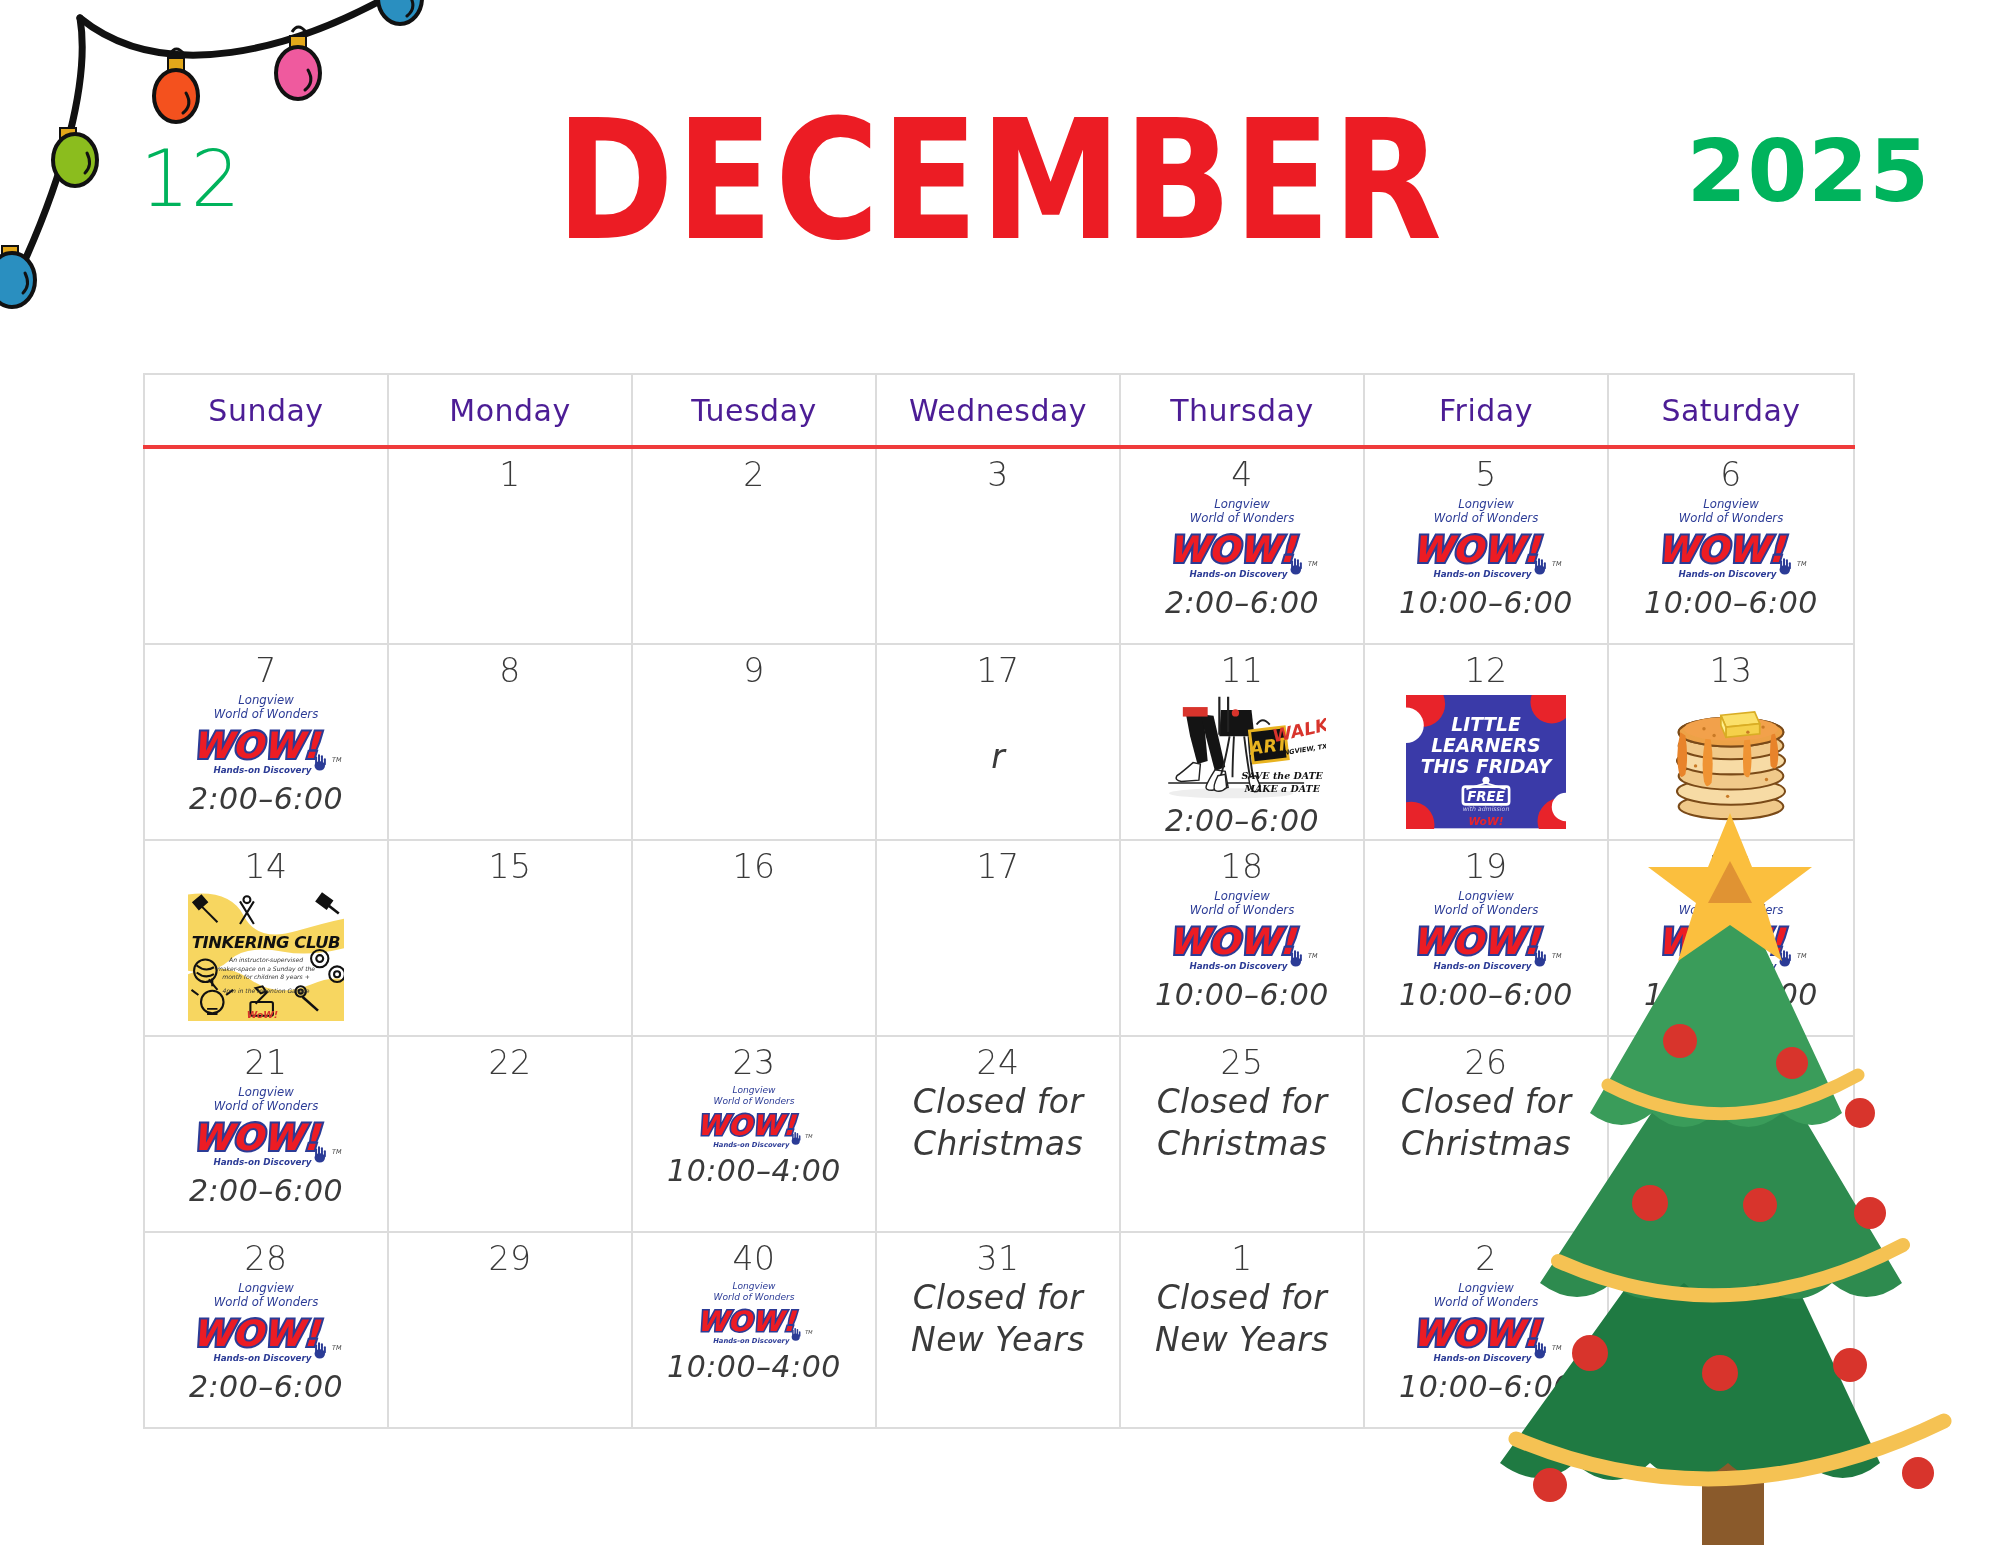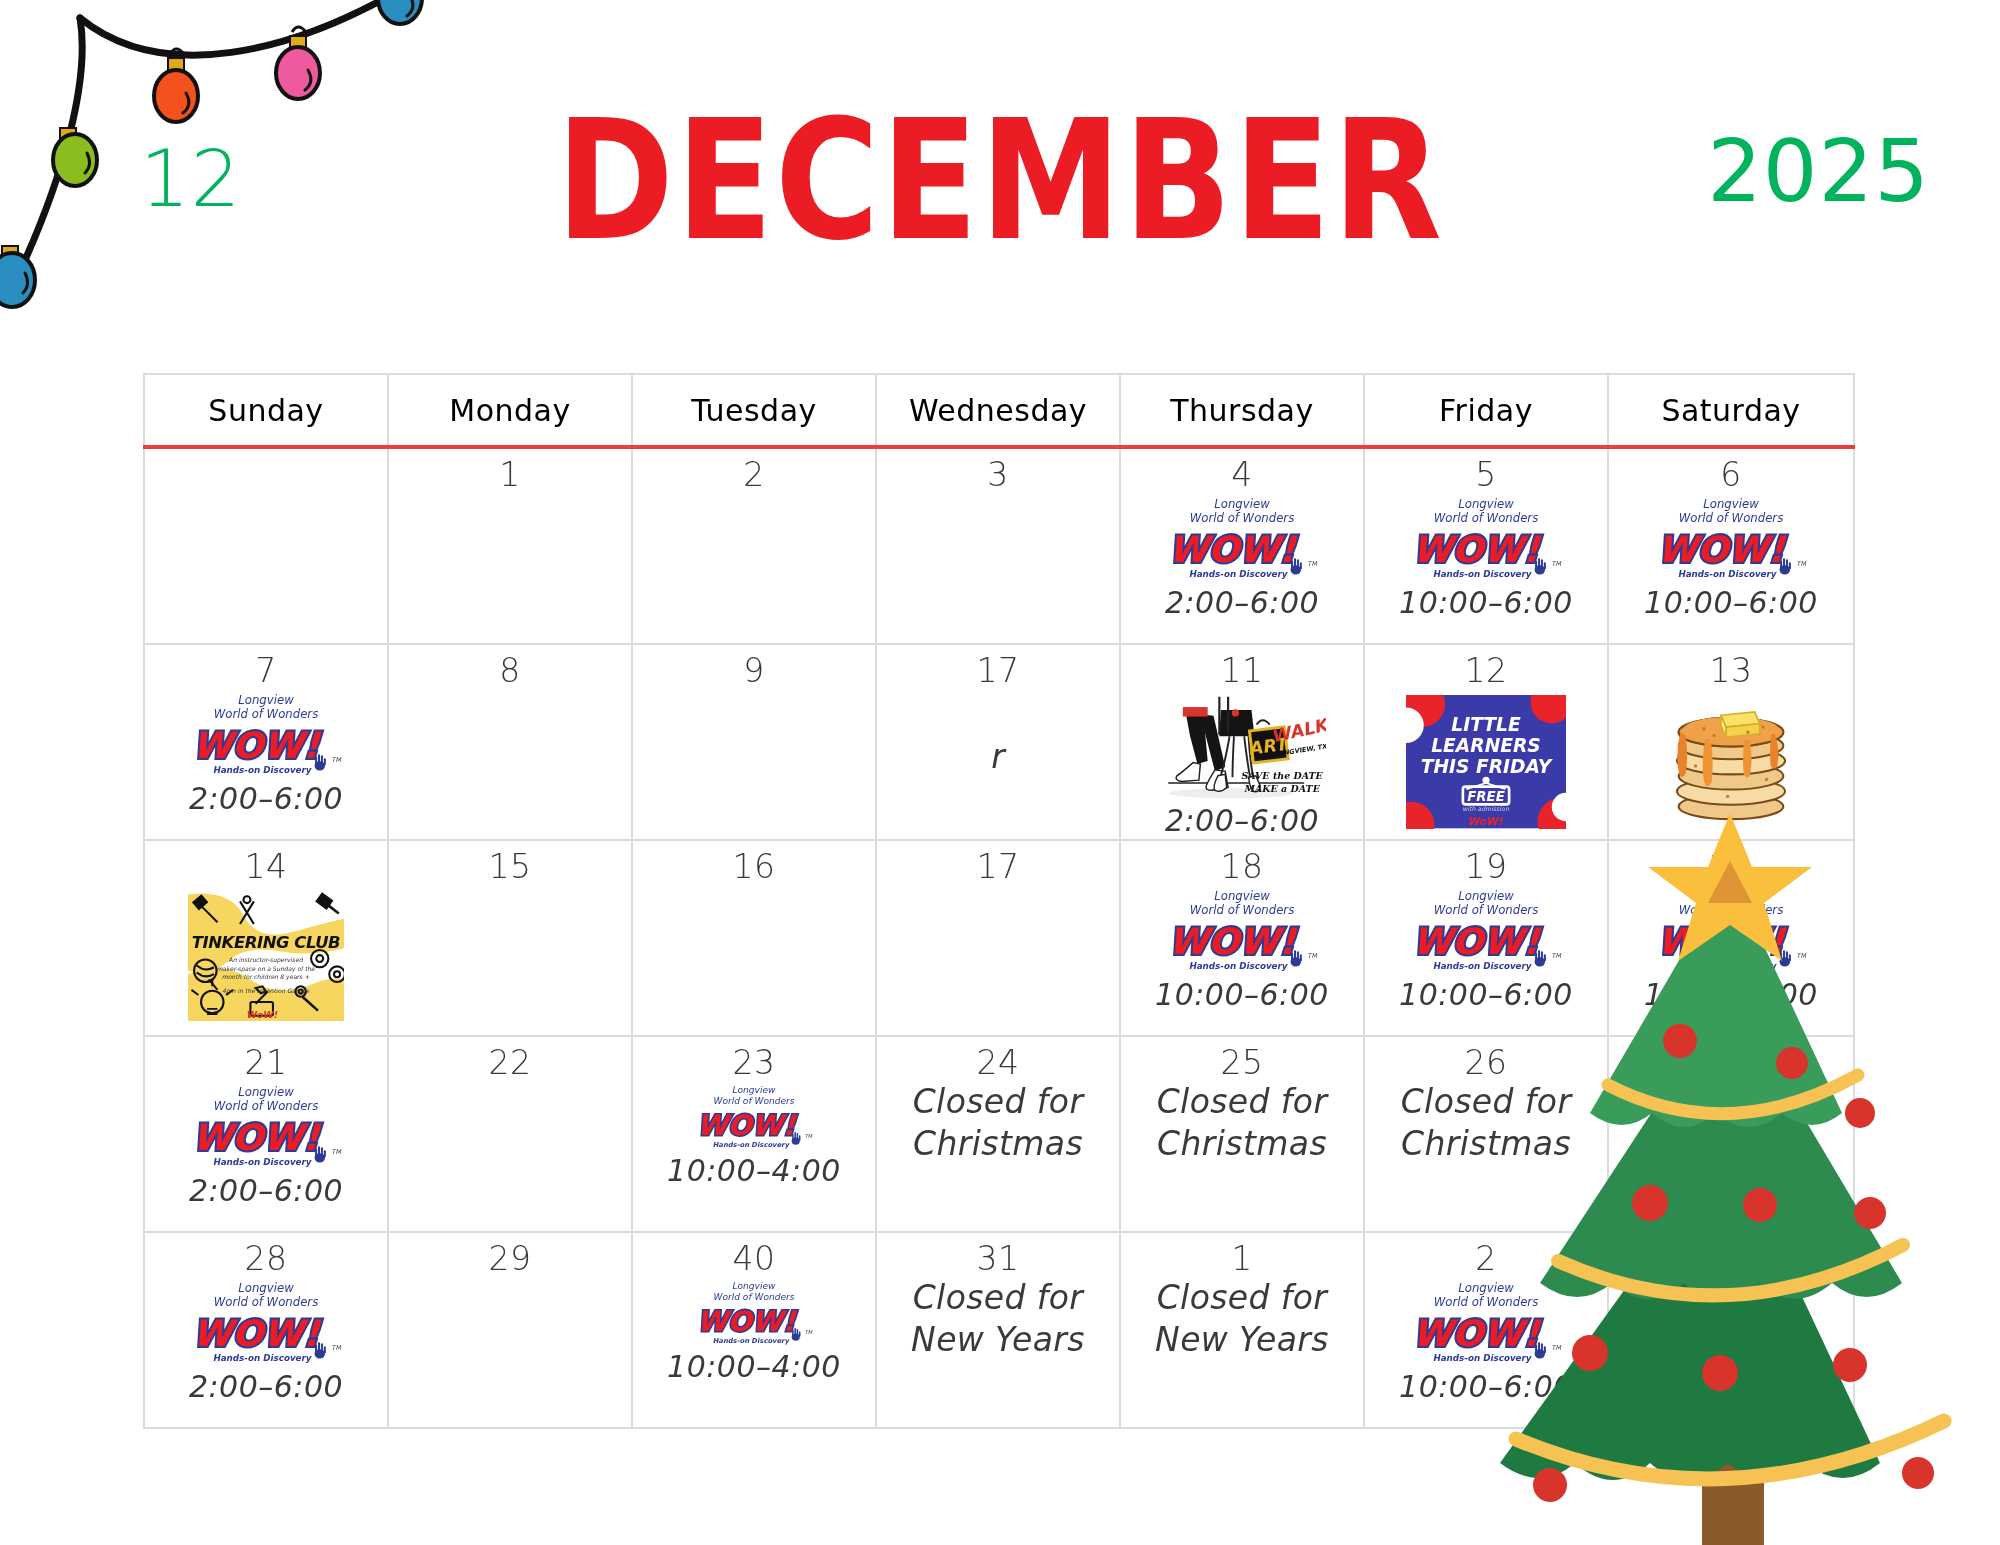--- a/index.html
+++ b/index.html
@@ -46,21 +46,21 @@
     letter-spacing: 2px;
     line-height: 1;
     transform: scaleY(1.12) scaleX(0.96);
     transform-origin: center top;
   }
   .year-label {
     position: absolute;
     right: 70px; top: 128px;
     font-family: "DejaVu Sans", sans-serif;
     font-size: 86px;
-    font-weight: 400;
+    font-weight: 700;
     color: #00b35c;
     letter-spacing: 1px;
     line-height: 1;
   }
 
   
   .calendar {
     position: absolute;
     left: 143px;
     top: 373px;
@@ -74,21 +74,21 @@
     border-right: 2px solid #dcdcdc;
   }
   .dow-cell {
     border-right: 2px solid #dcdcdc;
     height: 70px;
     display: flex;
     align-items: center;
     justify-content: center;
     font-family: "DejaVu Sans", sans-serif;
     font-size: 30px;
-    color: #000000;
+    color: #4c1d95;
     font-weight: 400;
     letter-spacing: 0.5px;
   }
   .dow-cell:last-child { border-right: none; }
   .dow-underline {
     height: 4px;
     background: #ef3b3b;
     width: 100%;
   }
 

